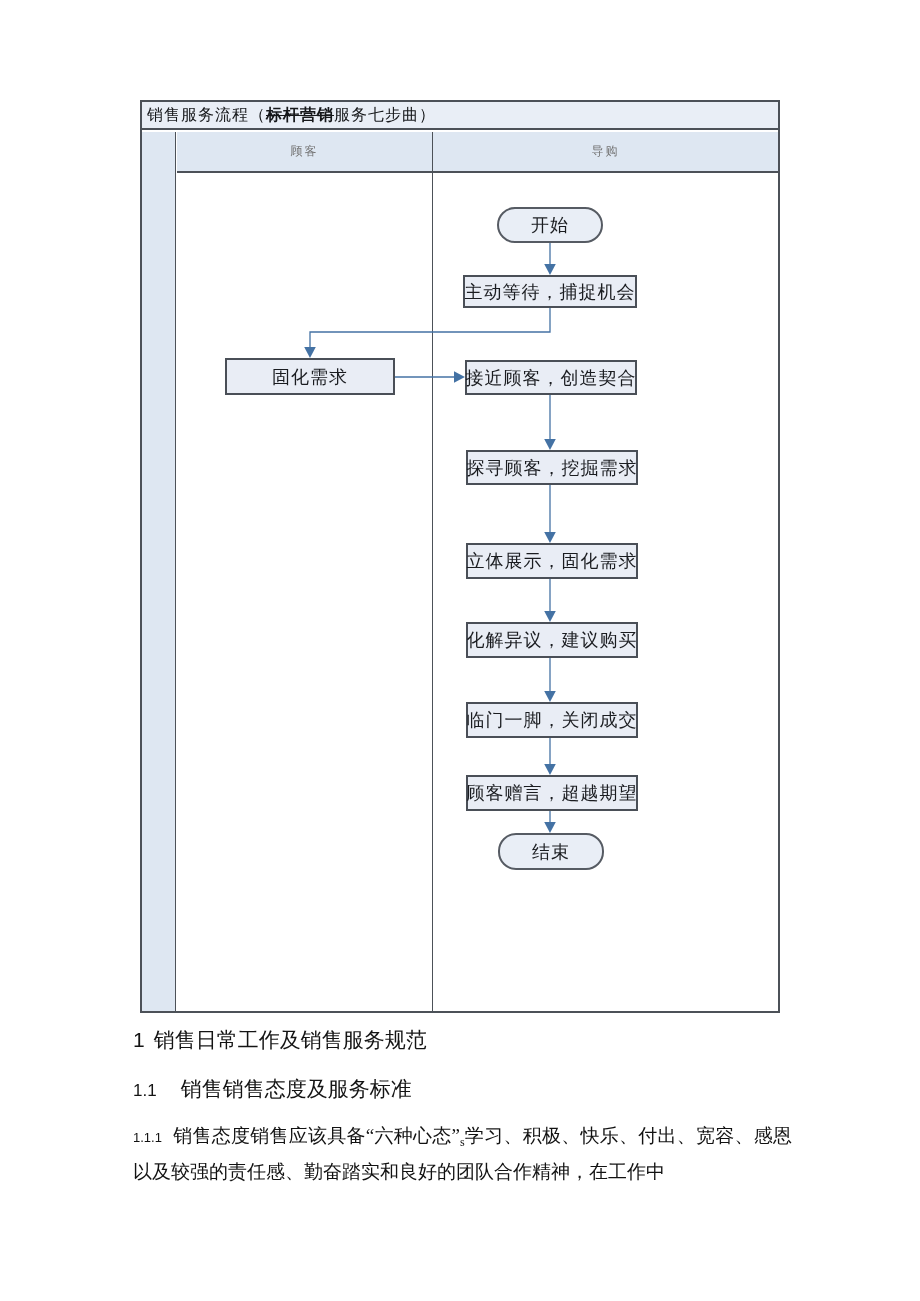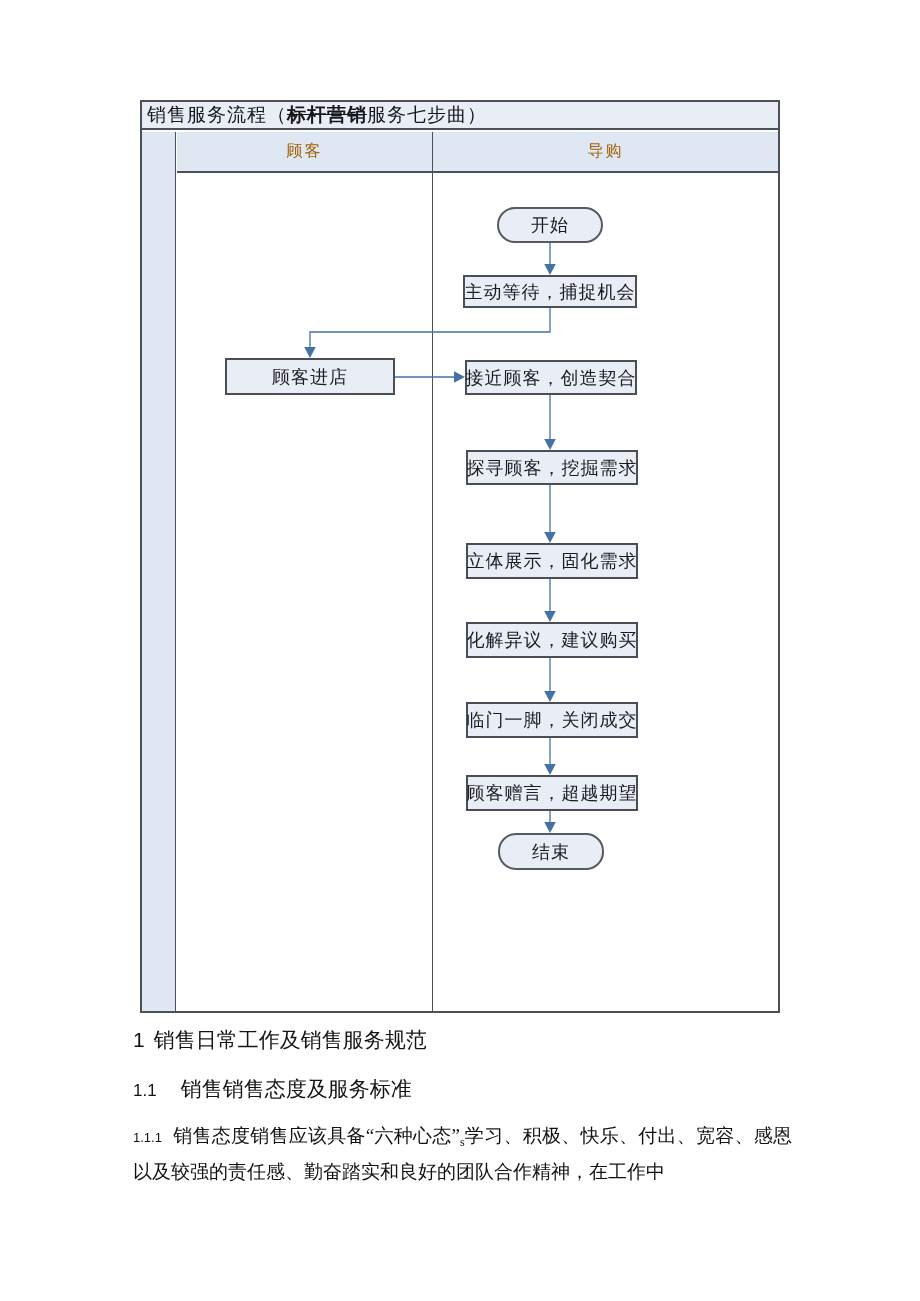--- a/index.html
+++ b/index.html
@@ -9,32 +9,32 @@
   }
   
   .doc-table{
     position:absolute;left:140px;top:100px;width:640px;height:913px;
     border:2px solid #4c5158;box-sizing:border-box;background:#ffffff;
   }
   .title-row{
     position:absolute;left:0;top:0;width:636px;height:28px;
     background:#e9eef6;border-bottom:2px solid #4c5158;box-sizing:border-box;
     display:flex;align-items:center;padding-left:5px;
-    font-size:19px;letter-spacing:1px;color:#15171a;
+    font-size:16px;letter-spacing:1px;color:#15171a;
   }
   .title-row .strike{font-weight:bold;text-decoration:line-through;}
   .left-strip{
     position:absolute;left:0;top:30px;width:34px;height:879px;
     background:#dee7f2;border-right:1px solid #4c5158;box-sizing:border-box;
   }
   .col-header{
     position:absolute;top:30px;height:41px;background:#dee7f2;
     border-bottom:2px solid #4c5158;box-sizing:border-box;
     display:flex;align-items:center;justify-content:center;
-    font-size:16px;letter-spacing:2px;color:#a16207;
+    font-size:12px;letter-spacing:2px;color:#737373;
   }
   .hdr-customer{left:35px;width:255px;}
   .hdr-guide{left:291px;width:345px;}
   .vdiv{position:absolute;left:290px;top:30px;width:1px;height:879px;background:#4c5158;}
   
   .flow-layer{position:absolute;left:0;top:0;width:636px;height:909px;}
   .flow-layer svg{position:absolute;left:0;top:0;pointer-events:none;}
   .node{
     position:absolute;box-sizing:border-box;background:#e9edf5;
     border:2px solid #4a4f57;display:flex;align-items:center;justify-content:center;
@@ -93,21 +93,21 @@
           <path d="M408,556 L408,598" marker-end="url(#arr)"></path>
           <path d="M408,636 L408,671" marker-end="url(#arr)"></path>
           <path d="M408,709 L408,729" marker-end="url(#arr)"></path>
         </g>
       </svg>
 
       <div class="node stadium" style="left:355px;top:105px;width:106px;height:36px;">开始</div>
 
       <div class="node" style="left:321px;top:173px;width:174px;height:33px;">主动等待，捕捉机会</div>
 
-      <div class="node" style="left:83px;top:256px;width:170px;height:37px;">顾客进店</div>
+      <div class="node" style="left:83px;top:256px;width:170px;height:37px;">固化需求</div>
 
       <div class="node" style="left:323px;top:258px;width:172px;height:35px;">接近顾客，创造契合</div>
 
       <div class="node" style="left:324px;top:348px;width:172px;height:35px;">探寻顾客，挖掘需求</div>
 
       <div class="node" style="left:324px;top:441px;width:172px;height:36px;">立体展示，固化需求</div>
 
       <div class="node" style="left:324px;top:520px;width:172px;height:36px;">化解异议，建议购买</div>
 
       <div class="node" style="left:324px;top:673px;width:172px;height:36px;">顾客赠言，超越期望</div>

